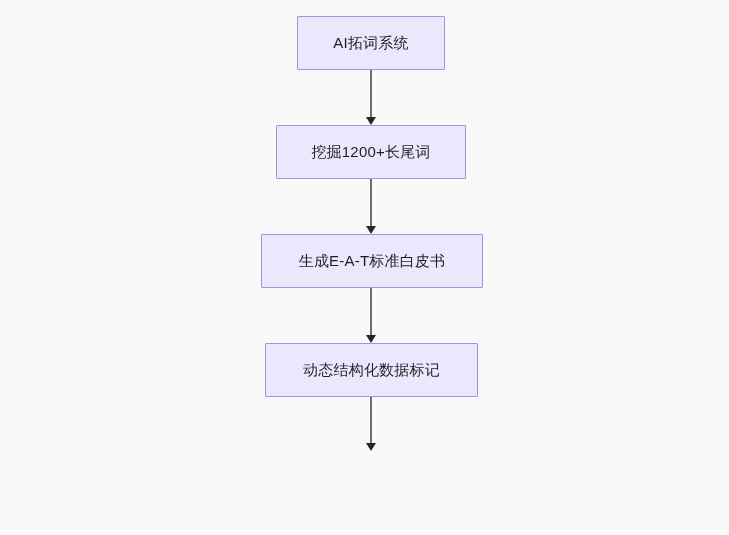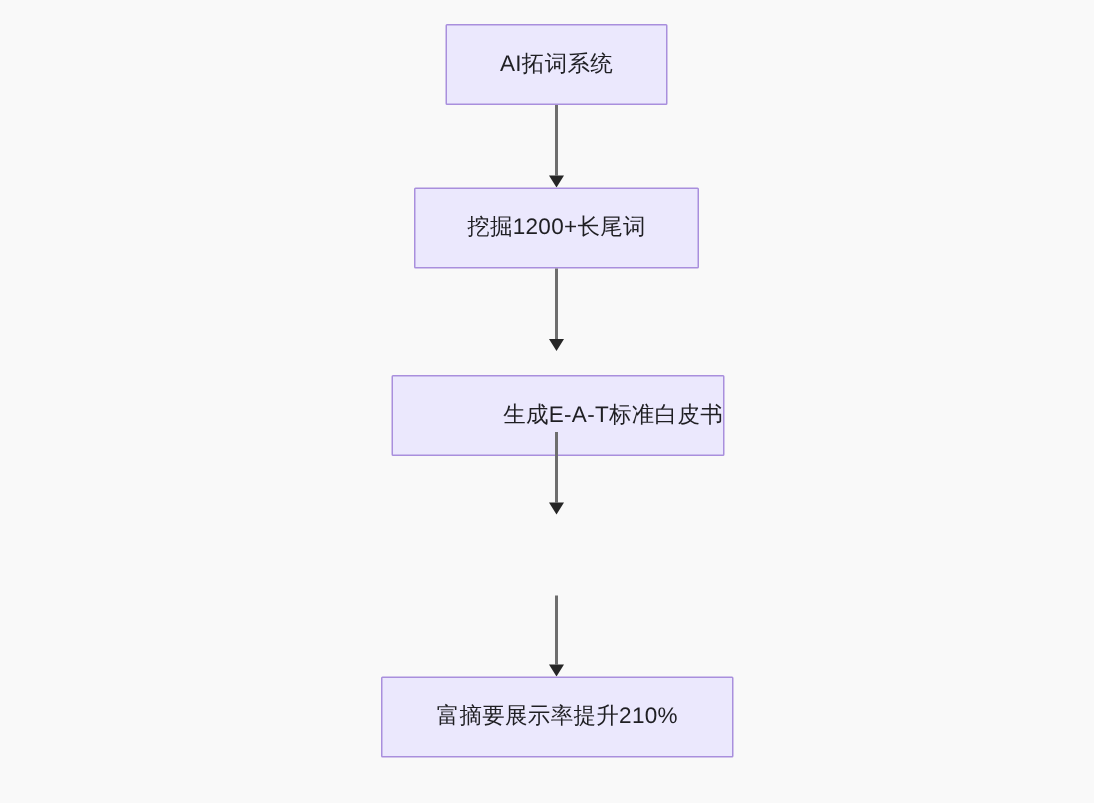--- a/index.html
+++ b/index.html
@@ -72,28 +72,28 @@
   <div class="edge" style="top:70px; height:47px;"></div>
   <div class="arrowhead" style="top:117px;"></div>
 
   <div class="node" style="left:276px; top:125px; width:190px; height:54px;text-align:center;">
     <span class="node-label">挖掘1200+长尾词</span>
   </div>
 
   <div class="edge" style="top:179px; height:47px;"></div>
   <div class="arrowhead" style="top:226px;"></div>
 
-  <div class="node" style="left:261px; top:250px; width:222px; height:54px;justify-content:flex-end;">
+  <div class="node" style="left:261px; top:234px; width:222px; height:54px;">
     <span class="node-label">生成E-A-T标准白皮书</span>
   </div>
 
   <div class="edge" style="top:288px; height:47px;"></div>
   <div class="arrowhead" style="top:335px;"></div>
 
+  <div class="node" style="left:265px; top:343px; width:213px; height:54px;">
+    <span class="node-label">动态结构化数据标记</span>
+  </div>
 
   <div class="edge" style="top:397px; height:46px;"></div>
   <div class="arrowhead" style="top:443px;"></div>
 
-  <div class="node" style="left:254px; top:451px; width:235px; height:54px;">
-    <span class="node-label">富摘要展示率提升210%</span>
-  </div>
 
 </div>
 
 </body></html>

